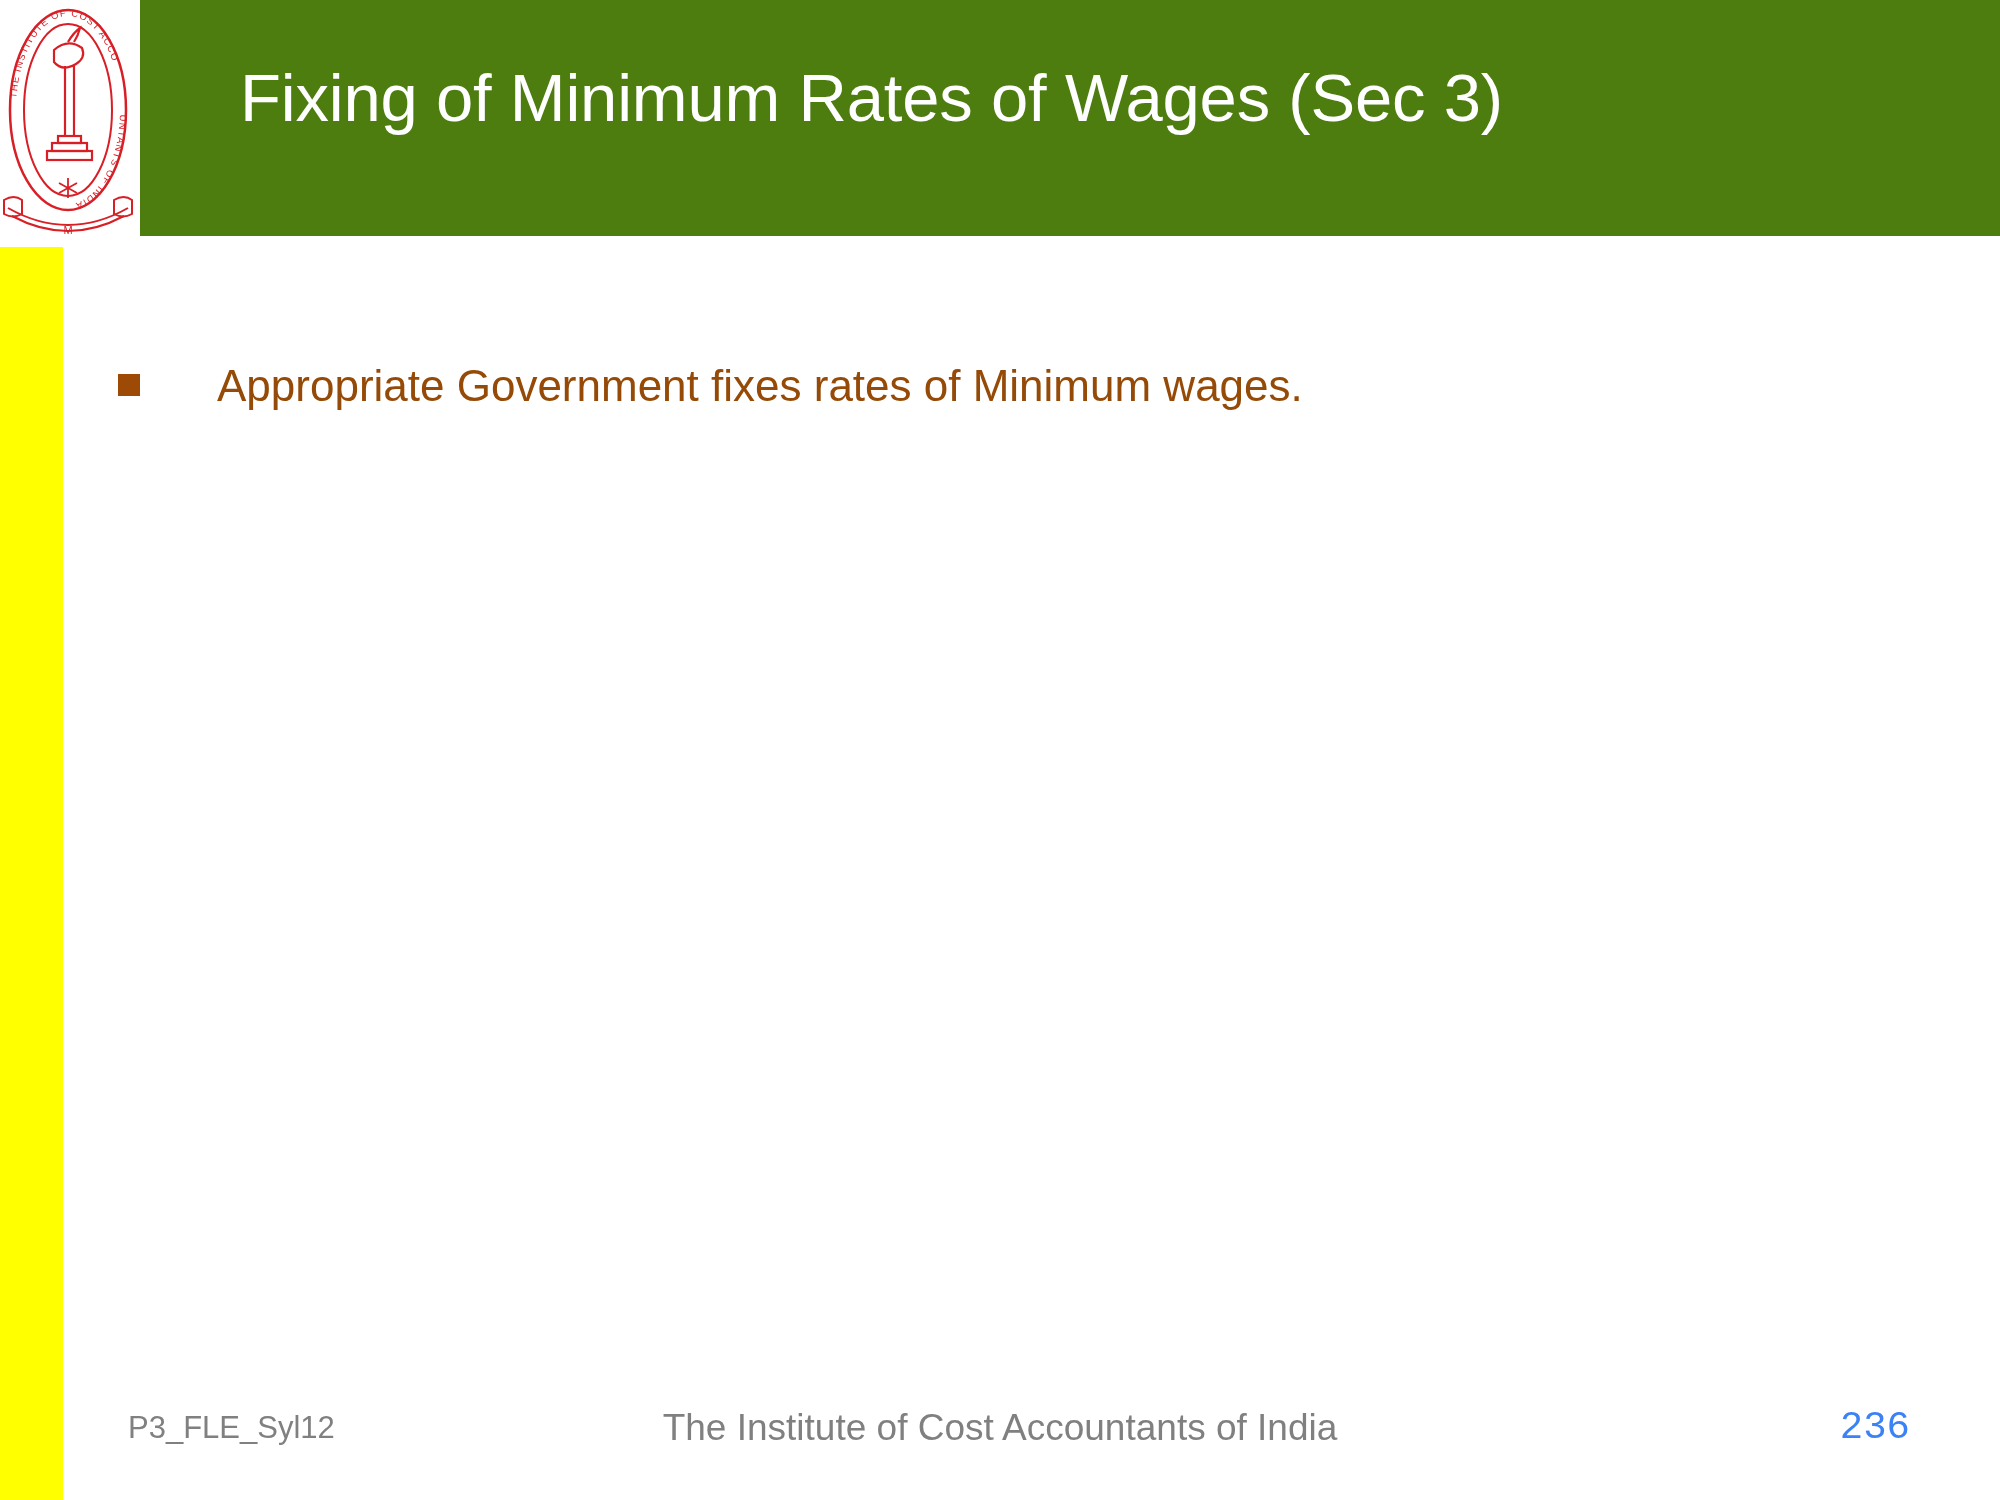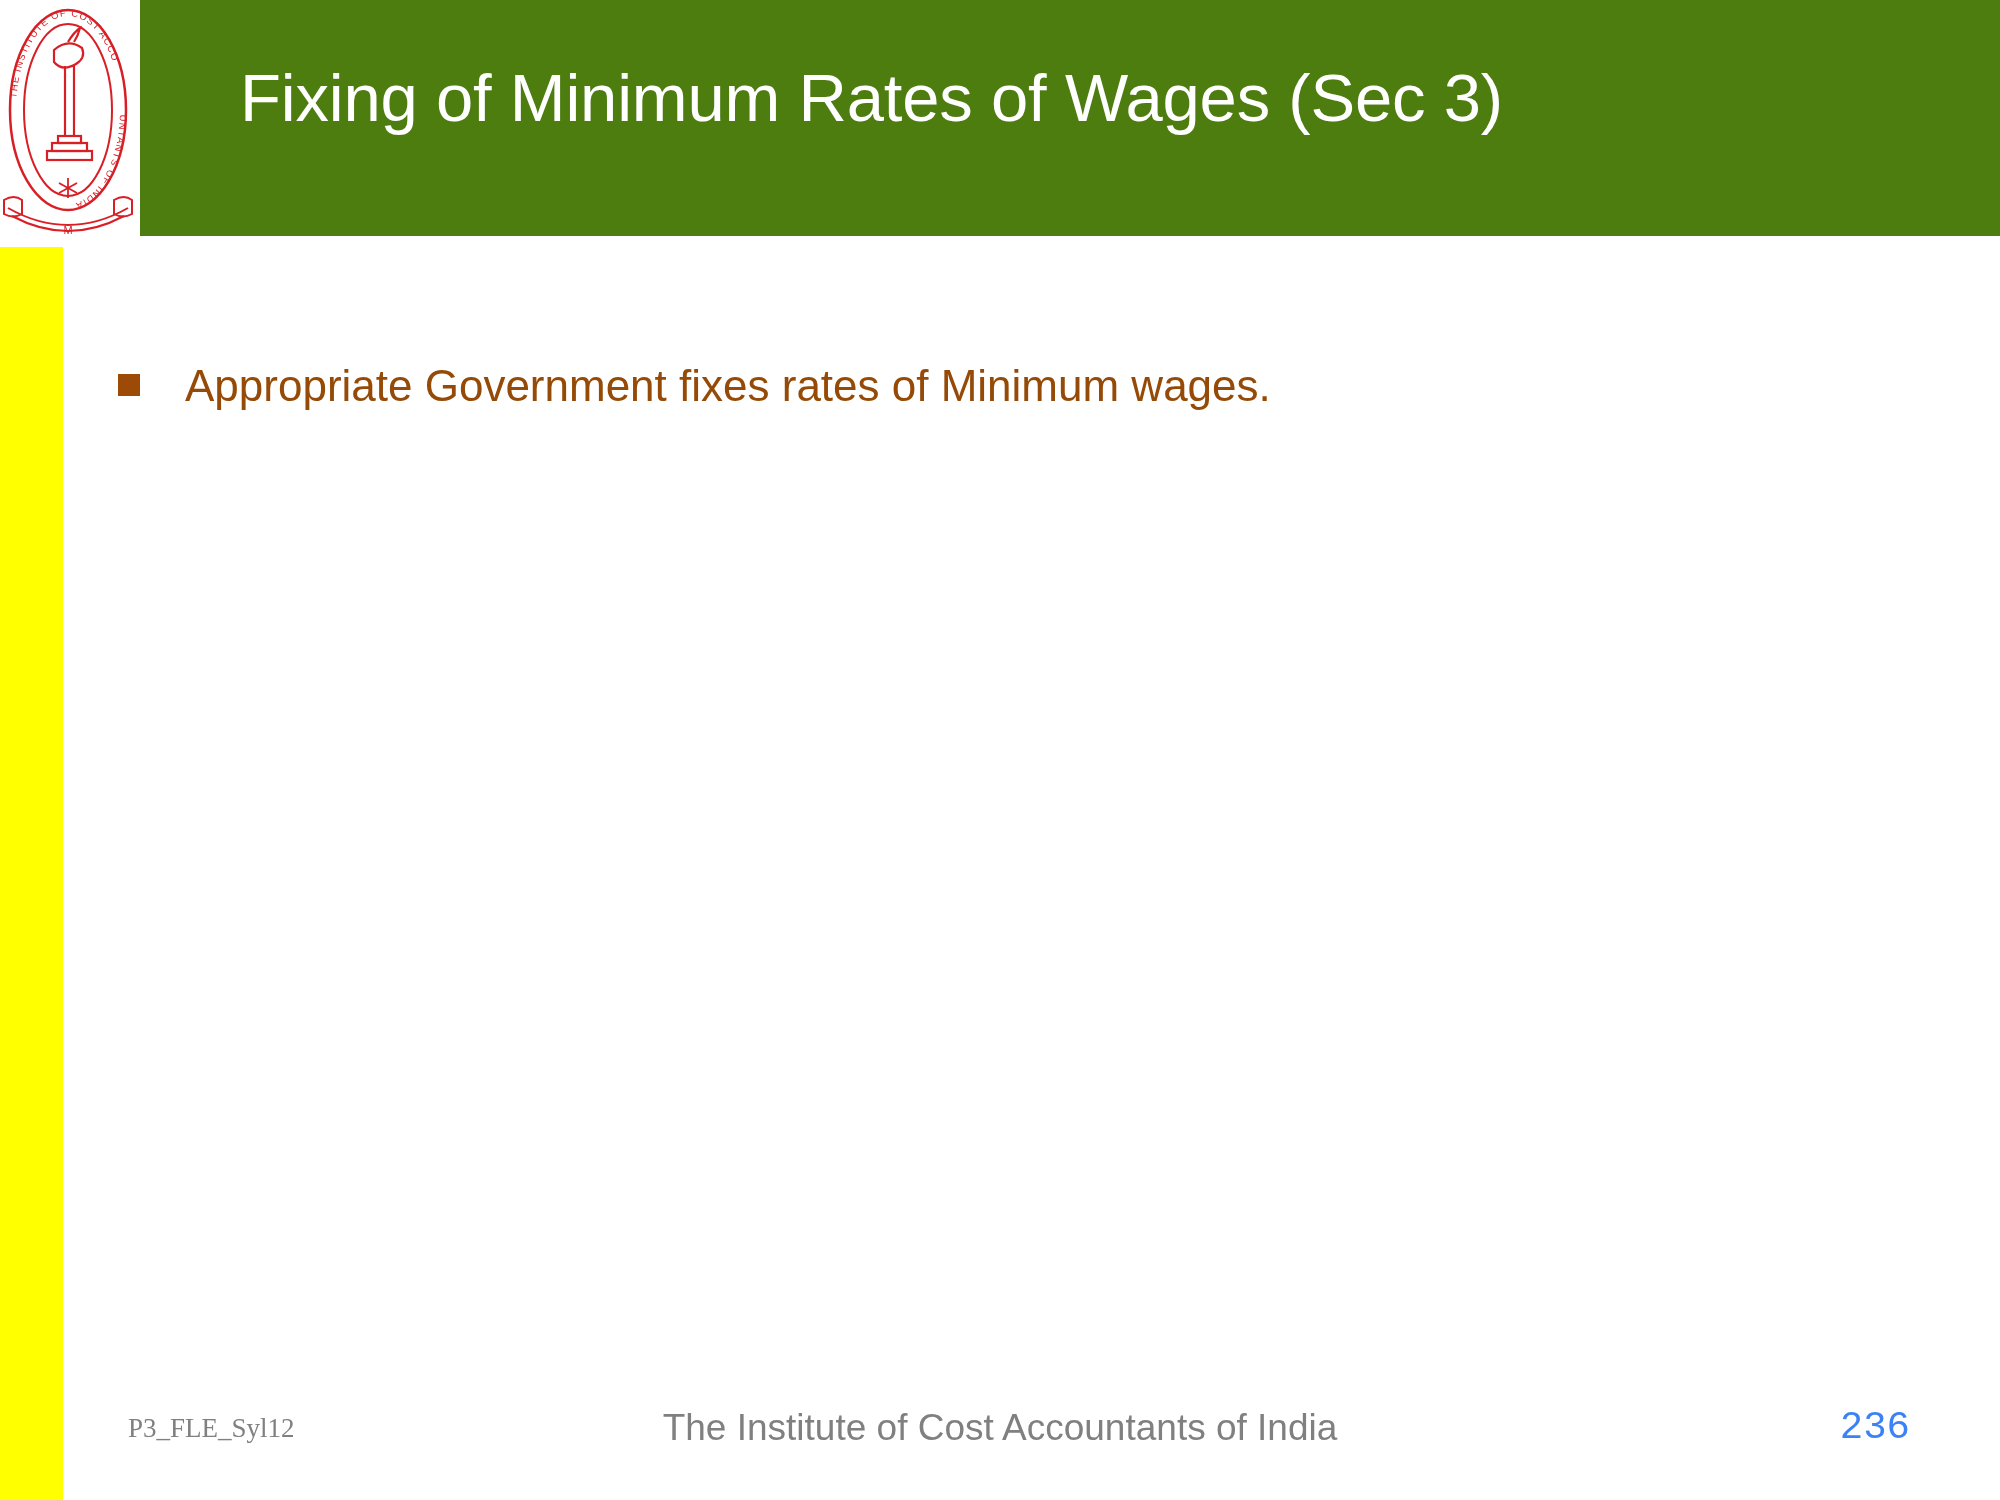--- a/index.html
+++ b/index.html
@@ -89,40 +89,39 @@
     font-size: 44px;
     line-height: 68px;
     font-weight: 400;
   }
   .b-brown  { color: #954b07; }
   .b-blue   { color: #4a7ebb; }
   .m-brown  { background: #9c4a06; }
   .m-black  { background: #000000; }
   .m-blue   { background: #4a7ebb; }
 
-  .gap-1 { margin-bottom: 82px; }
+  .gap-1 { margin-bottom: 82px; gap: 32px; }
   .gap-2 { margin-bottom: 68px; }
   .gap-3 { margin-bottom: 62px; }
 
   
   .footer {
     position: absolute;
     left: 0;
     top: 1408px;
     width: 2000px;
     height: 60px;
   }
   .footer-left {
     position: absolute;
     left: 128px;
     top: 0;
     color: #808080;
-    font-size: 27px;
+    font-size: 31px;
     line-height: 40px;
-    font-family: Liberation Serif, serif;
   }
   .footer-center {
     position: absolute;
     left: 0;
     top: 0;
     width: 2000px;
     text-align: center;
     color: #808080;
     font-size: 37px;
     line-height: 40px;

